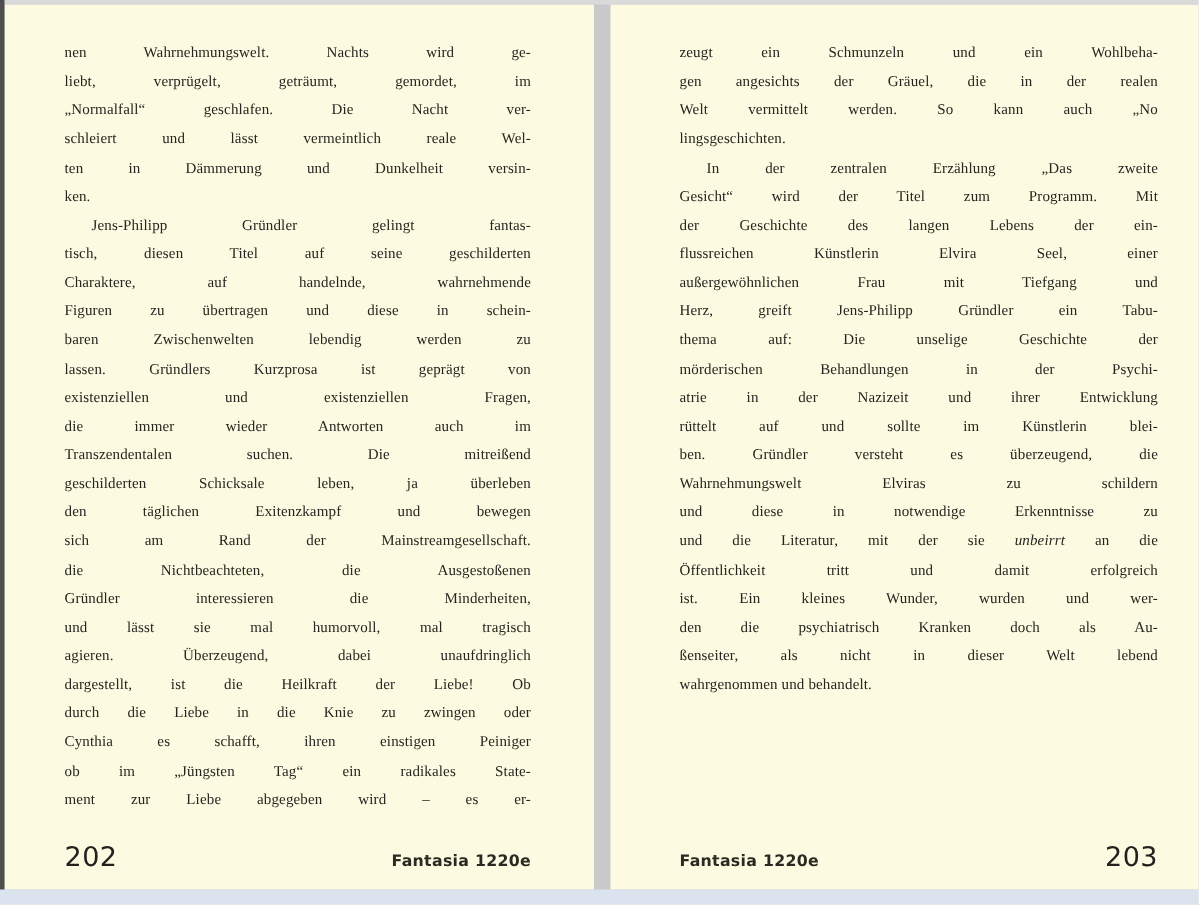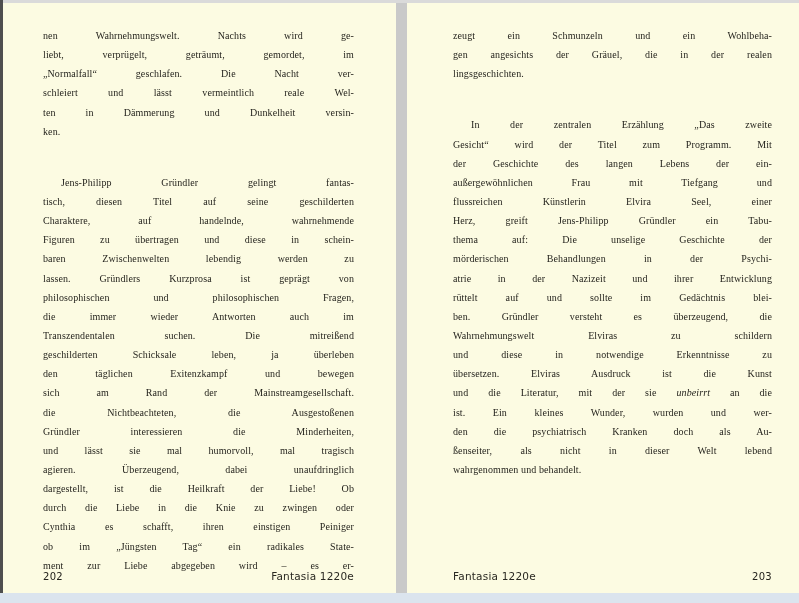--- a/index.html
+++ b/index.html
@@ -39,36 +39,36 @@
     font-size: 10px;
     line-height: 19.15px;
     height: 19.15px;
     overflow: hidden;
     text-align: justify;
     text-align-last: justify;
     -moz-text-align-last: justify;
     letter-spacing: 0.1px;
   }
   .line.end   { text-align-last: left; -moz-text-align-last: left; }
-  .line.indent { padding-left: 18px; margin-top: 32px; }
+  .line.indent { padding-left: 18px; }
   .line i { font-style: italic; }
 
   .footer {
     position: absolute; bottom: 11px;
     display: flex; justify-content: space-between; align-items: baseline;
   }
   .page-left  .footer { left: 40px; right: 42px; }
   .page-right .footer { left: 46px; right: 27px; }
   .page-num {
     font-family: "DejaVu Sans", sans-serif;
-    font-size: 10px; letter-spacing: 0.3px; color: #23221c;
+    font-size: 18px; letter-spacing: 0.3px; color: #23221c;
   }
   .running-title {
     font-family: "DejaVu Sans", sans-serif;
-    font-size: 10.5px; letter-spacing: 0.2px; color: #2a2922;
+    font-size: 10.5px; letter-spacing: 0.2px; color: #2a2922; font-weight: bold;
   }
 </style>
 </head>
 <body>
 
 <div class="book-spread">
   <div class="top-border"></div>
   <div class="left-edge"></div>
 
   <div class="page page-left">
@@ -78,21 +78,21 @@
         <div class="line">„Normalfall“ geschlafen. Die Nacht ver-</div>
         <div class="line">schleiert und lässt vermeintlich reale Wel-</div>
         <div class="line">ten in Dämmerung und Dunkelheit versin-</div>
         <div class="line end">ken.</div>
         <div class="line indent">Jens-Philipp Gründler gelingt fantas-</div>
         <div class="line">tisch, diesen Titel auf seine geschilderten</div>
         <div class="line">Charaktere, auf handelnde, wahrnehmende</div>
         <div class="line">Figuren zu übertragen und diese in schein-</div>
         <div class="line">baren Zwischenwelten lebendig werden zu</div>
         <div class="line">lassen. Gründlers Kurzprosa ist geprägt von</div>
-        <div class="line">philosophischen und philosophischen Fragen,</div>
+        <div class="line">existenziellen und existenziellen Fragen,</div>
         <div class="line">die immer wieder Antworten auch im</div>
         <div class="line">Transzendentalen suchen. Die mitreißend</div>
         <div class="line">geschilderten Schicksale leben, ja überleben</div>
         <div class="line">den täglichen Exitenzkampf und bewegen</div>
         <div class="line">sich am Rand der Mainstreamgesellschaft.</div>
         <div class="line">die Nichtbeachteten, die Ausgestoßenen</div>
         <div class="line">Gründler interessieren die Minderheiten,</div>
         <div class="line">und lässt sie mal humorvoll, mal tragisch</div>
         <div class="line">agieren. Überzeugend, dabei unaufdringlich</div>
         <div class="line">dargestellt, ist die Heilkraft der Liebe! Ob</div>
@@ -106,36 +106,37 @@
       <span class="running-title">Fantasia 1220e</span>
     </div>
   </div>
 
   <div class="page-gap"></div>
 
   <div class="page page-right">
     <div class="text-block" id="right-lines">
         <div class="line">zeugt ein Schmunzeln und ein Wohlbeha-</div>
         <div class="line">gen angesichts der Gräuel, die in der realen</div>
+        <div class="line">Welt vermittelt werden. So kann auch „No</div>
         <div class="line end">lingsgeschichten.</div>
         <div class="line indent">In der zentralen Erzählung „Das zweite</div>
         <div class="line">Gesicht“ wird der Titel zum Programm. Mit</div>
         <div class="line">der Geschichte des langen Lebens der ein-</div>
+        <div class="line">flussreichen Künstlerin Elvira Seel, einer</div>
         <div class="line">außergewöhnlichen Frau mit Tiefgang und</div>
-        <div class="line">flussreichen Künstlerin Elvira Seel, einer</div>
         <div class="line">Herz, greift Jens-Philipp Gründler ein Tabu-</div>
         <div class="line">thema auf: Die unselige Geschichte der</div>
         <div class="line">mörderischen Behandlungen in der Psychi-</div>
         <div class="line">atrie in der Nazizeit und ihrer Entwicklung</div>
-        <div class="line">rüttelt auf und sollte im Gedächtnis blei-</div>
+        <div class="line">rüttelt auf und sollte im Künstlerin blei-</div>
         <div class="line">ben. Gründler versteht es überzeugend, die</div>
         <div class="line">Wahrnehmungswelt Elviras zu schildern</div>
         <div class="line">und diese in notwendige Erkenntnisse zu</div>
-        <div class="line">übersetzen. Elviras Ausdruck ist die Kunst</div>
         <div class="line">und die Literatur, mit der sie <i>unbeirrt</i> an die</div>
+        <div class="line">Öffentlichkeit tritt und damit erfolgreich</div>
         <div class="line">ist. Ein kleines Wunder, wurden und wer-</div>
         <div class="line">den die psychiatrisch Kranken doch als Au-</div>
         <div class="line">ßenseiter, als nicht in dieser Welt lebend</div>
         <div class="line end">wahrgenommen und behandelt.</div>
       </div>
     <div class="footer">
       <span class="running-title">Fantasia 1220e</span>
       <span class="page-num">203</span>
     </div>
   </div>

